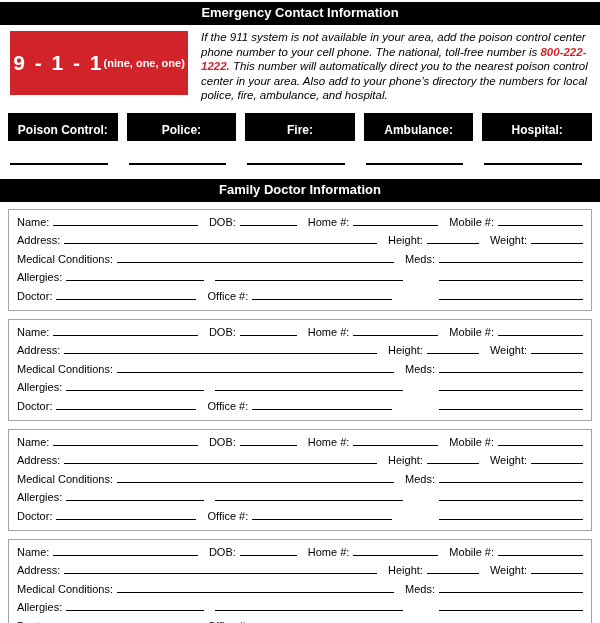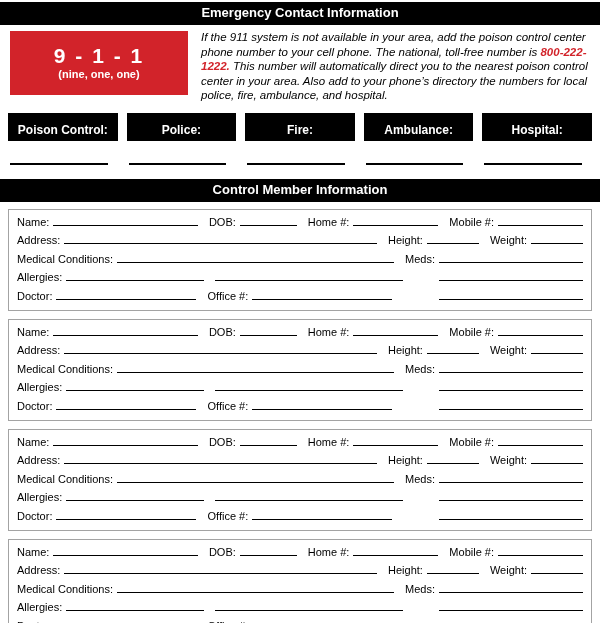--- a/index.html
+++ b/index.html
@@ -29,21 +29,20 @@
     gap: 13px;
     padding: 5px 6px 0 10px;
   }
   .badge-911 {
     flex: none;
     width: 178px;
     height: 64px;
     background: #d2232a;
     color: #fff;
     display: flex;
-    flex-direction: column;
     justify-content: center;
     align-items: center;
     text-align: center;
     margin-top: 1px;
   }
   .badge-number { font-size: 21px; font-weight: bold; letter-spacing: 2px; line-height: 22px; }
   .badge-sub { font-size: 11px; font-weight: bold; line-height: 13px; margin-top: 1px; text-align: right; }
   .badge-caption { font-size: 12.5px; font-weight: bold; line-height: 14px; }
 
   .intro-text {
@@ -139,21 +138,21 @@
     <div class="contact-line"></div>
   </div>
 
   <div class="contact-col">
     <div class="contact-label">Hospital:</div>
     <div class="contact-line"></div>
   </div>
 </div>
 
 <div class="bar family-bar">
-  <span>Control Member Information</span>
+  <span>Family Doctor Information</span>
 </div>
 
 <div class="boxes" id="family-boxes">
   <div class="member-box">
     <div class="row">
       <span class="lbl">Name:</span>
       <span class="line fl"></span>
       <span class="lbl gap">DOB:</span>
       <span class="line w57"></span>
       <span class="lbl gap">Home #:</span>

